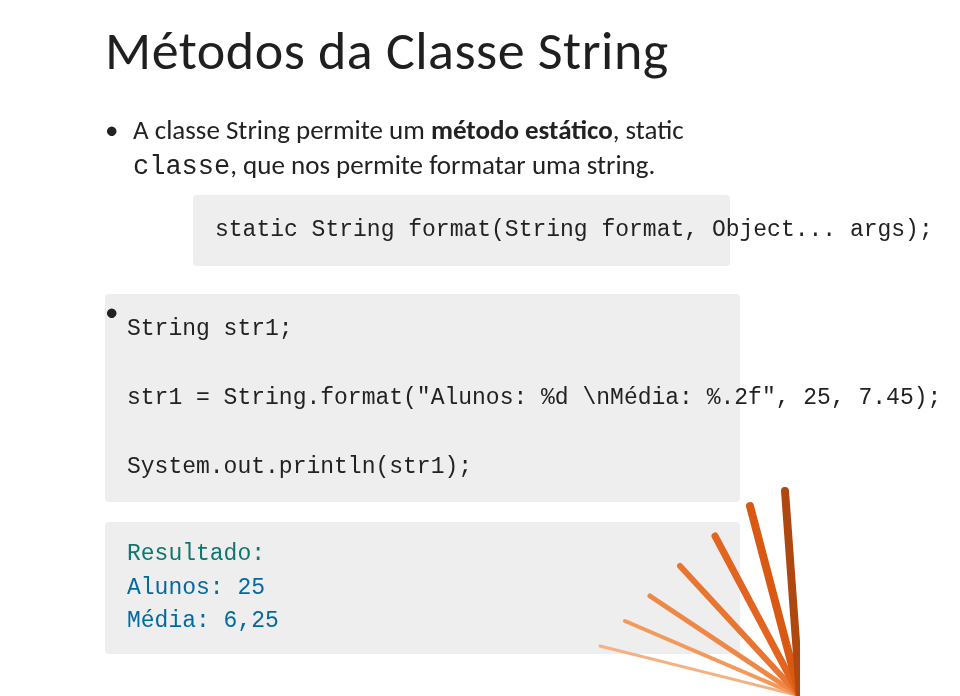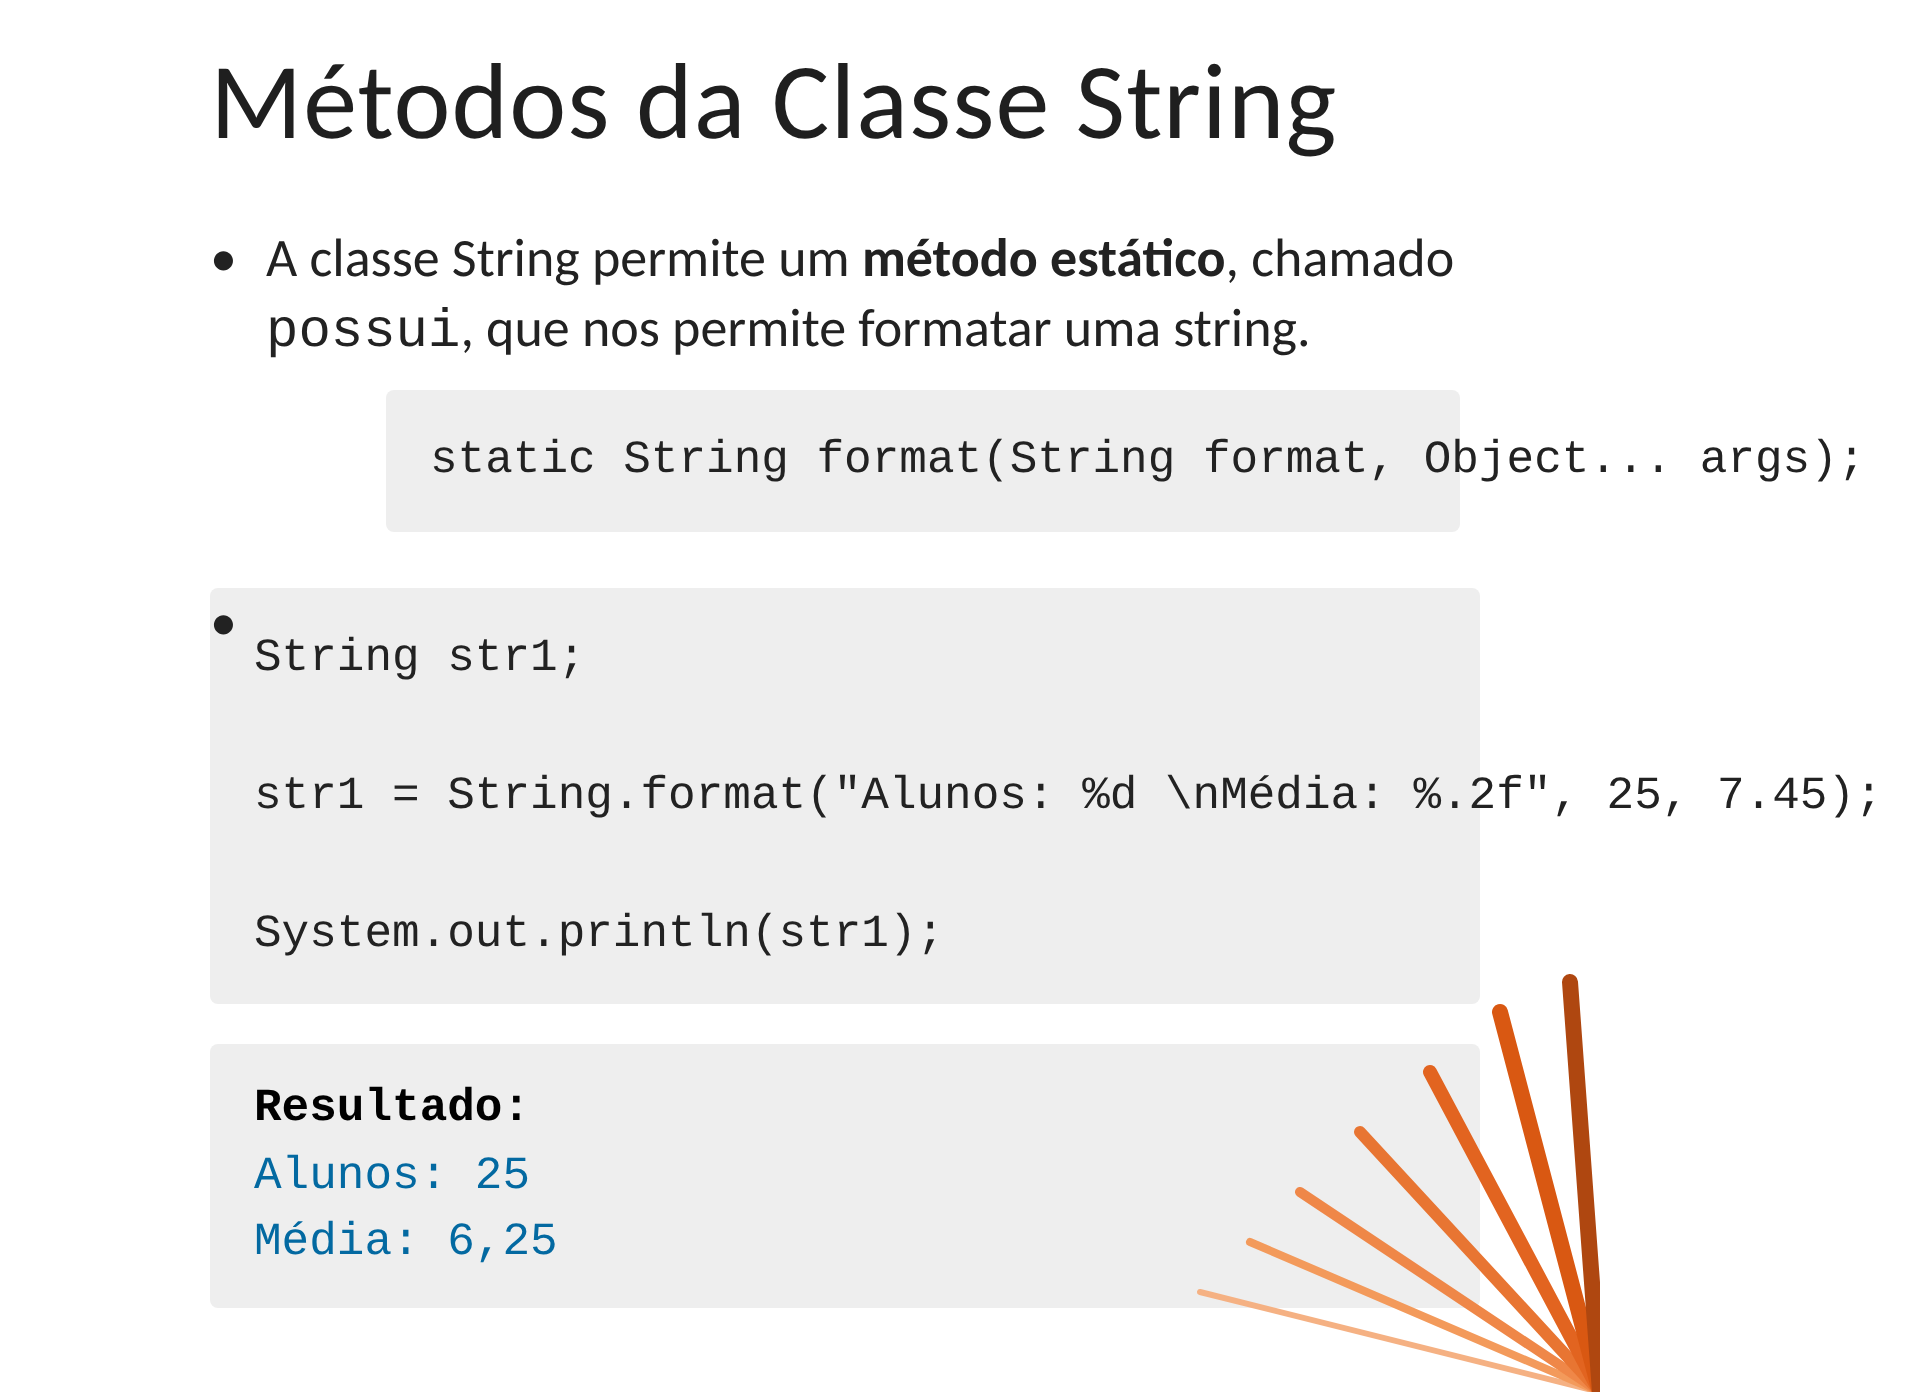--- a/index.html
+++ b/index.html
@@ -76,22 +76,22 @@
     background: #eeeeee;
     border-radius: 4px;
     font-family: "Courier New", Courier, monospace;
     font-size: 23px;
     padding: 16px 22px;
     margin: 6px 0 0 0;
     line-height: 1.45;
     white-space: pre;
   }
   .result-label {
-    color: #000000;
-    font-weight: 700;
+    color: #0f766e;
+    font-weight: 400;
   }
   .result-text {
     color: #0369a1;
   }
   .unindent {
     margin-left: -28px;
   }
 
   
   .rays {
@@ -107,21 +107,21 @@
 <body>
 
 <div class="slide">
 
   <h1 class="title">Métodos da Classe String</h1>
 
   <div class="body">
     <ul class="outer">
 
       <li>
-        <span>A classe String permite um </span><span class="bold">método estático</span><span>, chamado </span><span class="mono">possui</span><span>, que nos permite formatar uma string.</span>
+        <span>A classe String permite um </span><span class="bold">método estático</span><span>, static </span><span class="mono">classe</span><span>, que nos permite formatar uma string.</span>
 
         <div class="codeblock inset unindent"><span>static String format(String format, Object... args);</span></div>
       </li>
 
       <li>
 
         <div class="unindent">
           <div class="codeblock"><span>String str1;</span>
 
 <span>str1 = String.format("Alunos: %d \nMédia: %.2f", 25, 7.45);</span>

